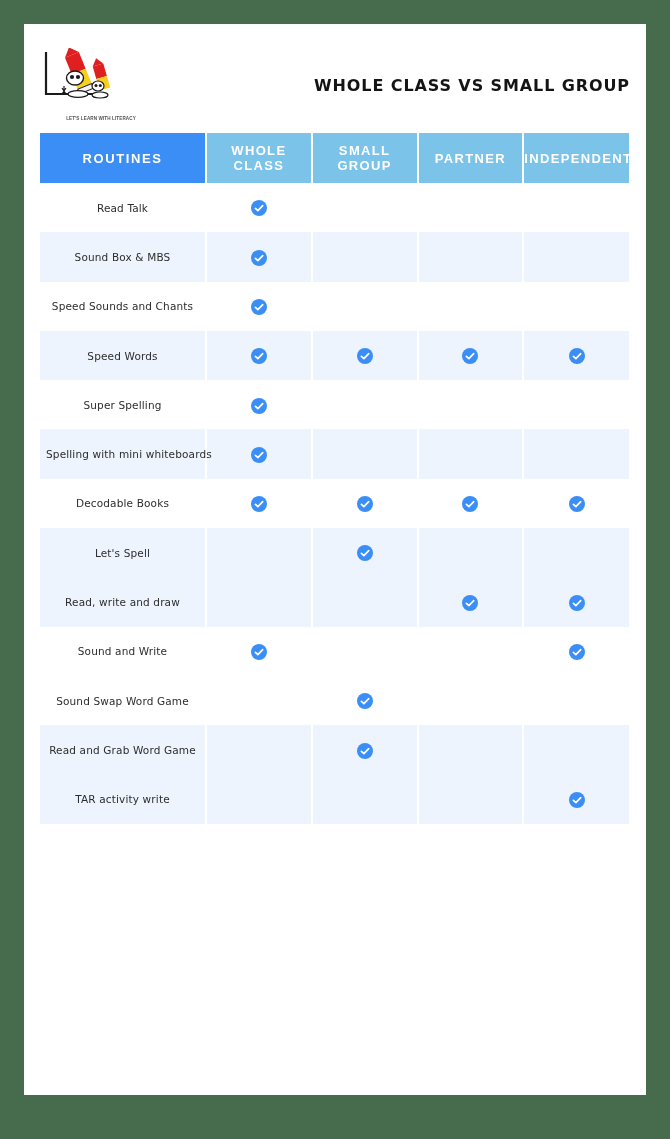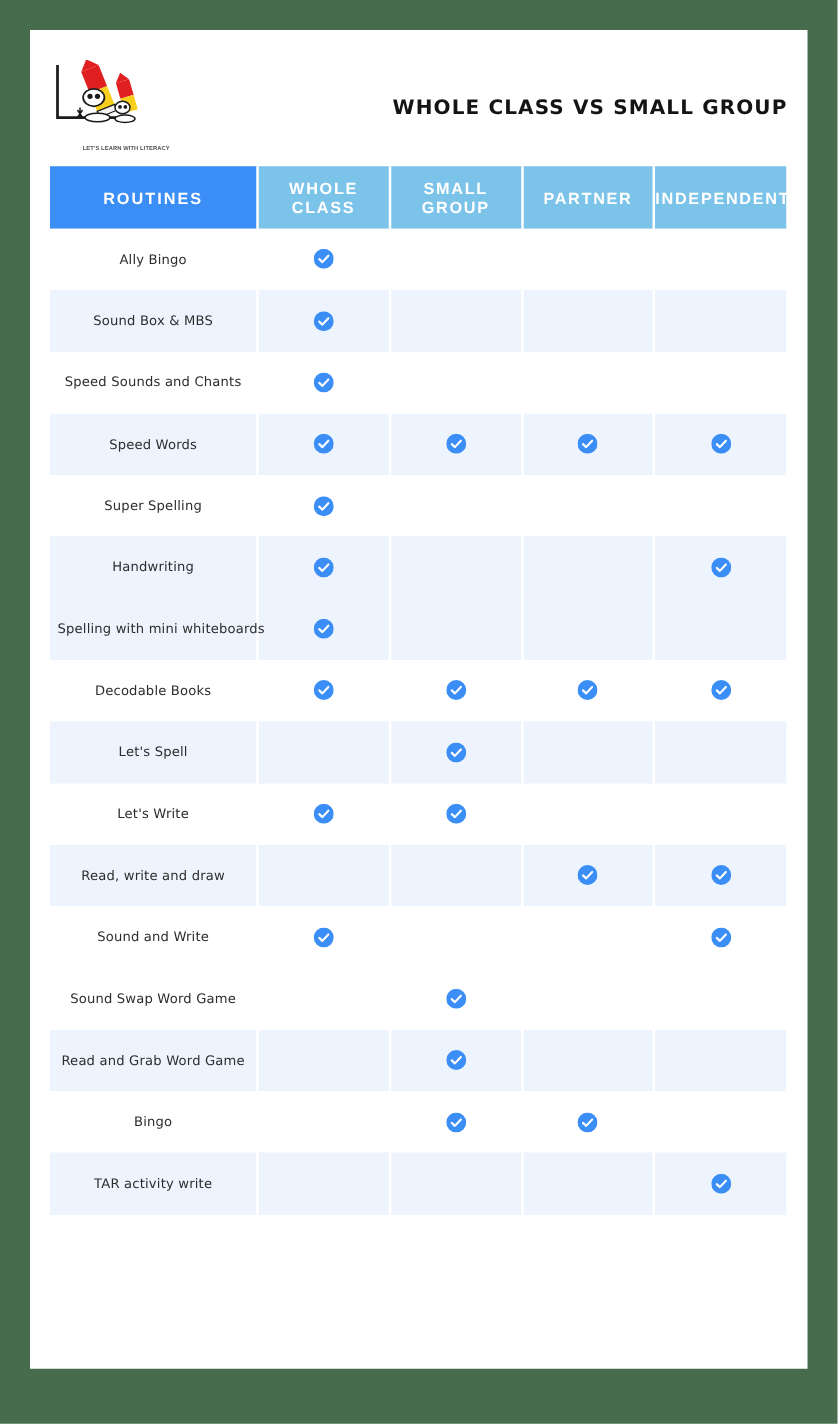--- a/index.html
+++ b/index.html
@@ -196,21 +196,21 @@
       <tr>
           <th class="head-primary">ROUTINES</th>
           <th class="head-secondary">WHOLE CLASS</th>
           <th class="head-secondary">SMALL GROUP</th>
           <th class="head-secondary">PARTNER</th>
           <th class="head-secondary">INDEPENDENT</th>
         </tr>
     </thead>
     <tbody>
         <tr>
-          <td class="routine-cell">Ally Bingo</td>
+          <td class="routine-cell">Read Talk</td>
           <td><span class="check"><svg viewBox="0 0 16 16" aria-hidden="true">
                 <circle cx="8" cy="8" r="8" fill="#3b8ef5"></circle>
                 <path d="M4.4 8.3 L6.9 10.7 L11.7 5.6" fill="none" stroke="#ffffff" stroke-width="1.7" stroke-linecap="round" stroke-linejoin="round"></path>
               </svg></span></td>
           <td></td>
           <td></td>
           <td></td>
         </tr>
         <tr class="alt">
           <td class="routine-cell">Sound Box &amp; MBS</td>
@@ -255,33 +255,20 @@
           <td class="routine-cell">Super Spelling</td>
           <td><span class="check"><svg viewBox="0 0 16 16" aria-hidden="true">
                 <circle cx="8" cy="8" r="8" fill="#3b8ef5"></circle>
                 <path d="M4.4 8.3 L6.9 10.7 L11.7 5.6" fill="none" stroke="#ffffff" stroke-width="1.7" stroke-linecap="round" stroke-linejoin="round"></path>
               </svg></span></td>
           <td></td>
           <td></td>
           <td></td>
         </tr>
         <tr class="alt">
-          <td class="routine-cell">Handwriting</td>
-          <td><span class="check"><svg viewBox="0 0 16 16" aria-hidden="true">
-                <circle cx="8" cy="8" r="8" fill="#3b8ef5"></circle>
-                <path d="M4.4 8.3 L6.9 10.7 L11.7 5.6" fill="none" stroke="#ffffff" stroke-width="1.7" stroke-linecap="round" stroke-linejoin="round"></path>
-              </svg></span></td>
-          <td></td>
-          <td></td>
-          <td><span class="check"><svg viewBox="0 0 16 16" aria-hidden="true">
-                <circle cx="8" cy="8" r="8" fill="#3b8ef5"></circle>
-                <path d="M4.4 8.3 L6.9 10.7 L11.7 5.6" fill="none" stroke="#ffffff" stroke-width="1.7" stroke-linecap="round" stroke-linejoin="round"></path>
-              </svg></span></td>
-        </tr>
-        <tr class="alt">
           <td class="routine-cell">Spelling with mini whiteboards</td>
           <td><span class="check"><svg viewBox="0 0 16 16" aria-hidden="true">
                 <circle cx="8" cy="8" r="8" fill="#3b8ef5"></circle>
                 <path d="M4.4 8.3 L6.9 10.7 L11.7 5.6" fill="none" stroke="#ffffff" stroke-width="1.7" stroke-linecap="round" stroke-linejoin="round"></path>
               </svg></span></td>
           <td></td>
           <td></td>
           <td></td>
         </tr>
         <tr>
@@ -306,33 +293,20 @@
         <tr class="alt">
           <td class="routine-cell">Let's Spell</td>
           <td></td>
           <td><span class="check"><svg viewBox="0 0 16 16" aria-hidden="true">
                 <circle cx="8" cy="8" r="8" fill="#3b8ef5"></circle>
                 <path d="M4.4 8.3 L6.9 10.7 L11.7 5.6" fill="none" stroke="#ffffff" stroke-width="1.7" stroke-linecap="round" stroke-linejoin="round"></path>
               </svg></span></td>
           <td></td>
           <td></td>
         </tr>
-        <tr>
-          <td class="routine-cell">Let's Write</td>
-          <td><span class="check"><svg viewBox="0 0 16 16" aria-hidden="true">
-                <circle cx="8" cy="8" r="8" fill="#3b8ef5"></circle>
-                <path d="M4.4 8.3 L6.9 10.7 L11.7 5.6" fill="none" stroke="#ffffff" stroke-width="1.7" stroke-linecap="round" stroke-linejoin="round"></path>
-              </svg></span></td>
-          <td><span class="check"><svg viewBox="0 0 16 16" aria-hidden="true">
-                <circle cx="8" cy="8" r="8" fill="#3b8ef5"></circle>
-                <path d="M4.4 8.3 L6.9 10.7 L11.7 5.6" fill="none" stroke="#ffffff" stroke-width="1.7" stroke-linecap="round" stroke-linejoin="round"></path>
-              </svg></span></td>
-          <td></td>
-          <td></td>
-        </tr>
         <tr class="alt">
           <td class="routine-cell">Read, write and draw</td>
           <td></td>
           <td></td>
           <td><span class="check"><svg viewBox="0 0 16 16" aria-hidden="true">
                 <circle cx="8" cy="8" r="8" fill="#3b8ef5"></circle>
                 <path d="M4.4 8.3 L6.9 10.7 L11.7 5.6" fill="none" stroke="#ffffff" stroke-width="1.7" stroke-linecap="round" stroke-linejoin="round"></path>
               </svg></span></td>
           <td><span class="check"><svg viewBox="0 0 16 16" aria-hidden="true">
                 <circle cx="8" cy="8" r="8" fill="#3b8ef5"></circle>
@@ -363,33 +337,20 @@
           <td></td>
         </tr>
         <tr class="alt">
           <td class="routine-cell">Read and Grab Word Game</td>
           <td></td>
           <td><span class="check"><svg viewBox="0 0 16 16" aria-hidden="true">
                 <circle cx="8" cy="8" r="8" fill="#3b8ef5"></circle>
                 <path d="M4.4 8.3 L6.9 10.7 L11.7 5.6" fill="none" stroke="#ffffff" stroke-width="1.7" stroke-linecap="round" stroke-linejoin="round"></path>
               </svg></span></td>
           <td></td>
-          <td></td>
-        </tr>
-        <tr>
-          <td class="routine-cell">Bingo</td>
-          <td></td>
-          <td><span class="check"><svg viewBox="0 0 16 16" aria-hidden="true">
-                <circle cx="8" cy="8" r="8" fill="#3b8ef5"></circle>
-                <path d="M4.4 8.3 L6.9 10.7 L11.7 5.6" fill="none" stroke="#ffffff" stroke-width="1.7" stroke-linecap="round" stroke-linejoin="round"></path>
-              </svg></span></td>
-          <td><span class="check"><svg viewBox="0 0 16 16" aria-hidden="true">
-                <circle cx="8" cy="8" r="8" fill="#3b8ef5"></circle>
-                <path d="M4.4 8.3 L6.9 10.7 L11.7 5.6" fill="none" stroke="#ffffff" stroke-width="1.7" stroke-linecap="round" stroke-linejoin="round"></path>
-              </svg></span></td>
           <td></td>
         </tr>
         <tr class="alt">
           <td class="routine-cell">TAR activity write</td>
           <td></td>
           <td></td>
           <td></td>
           <td><span class="check"><svg viewBox="0 0 16 16" aria-hidden="true">
                 <circle cx="8" cy="8" r="8" fill="#3b8ef5"></circle>
                 <path d="M4.4 8.3 L6.9 10.7 L11.7 5.6" fill="none" stroke="#ffffff" stroke-width="1.7" stroke-linecap="round" stroke-linejoin="round"></path>

